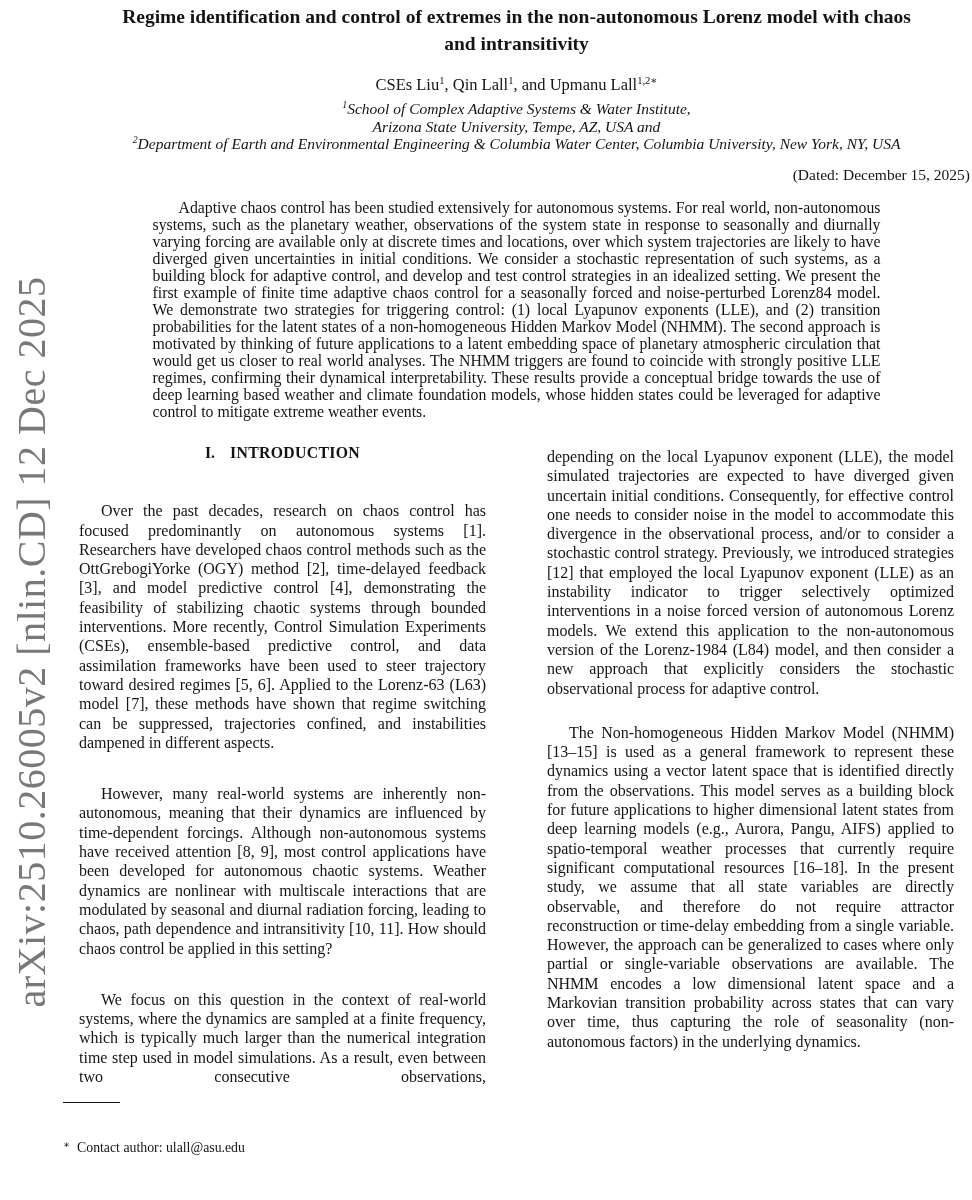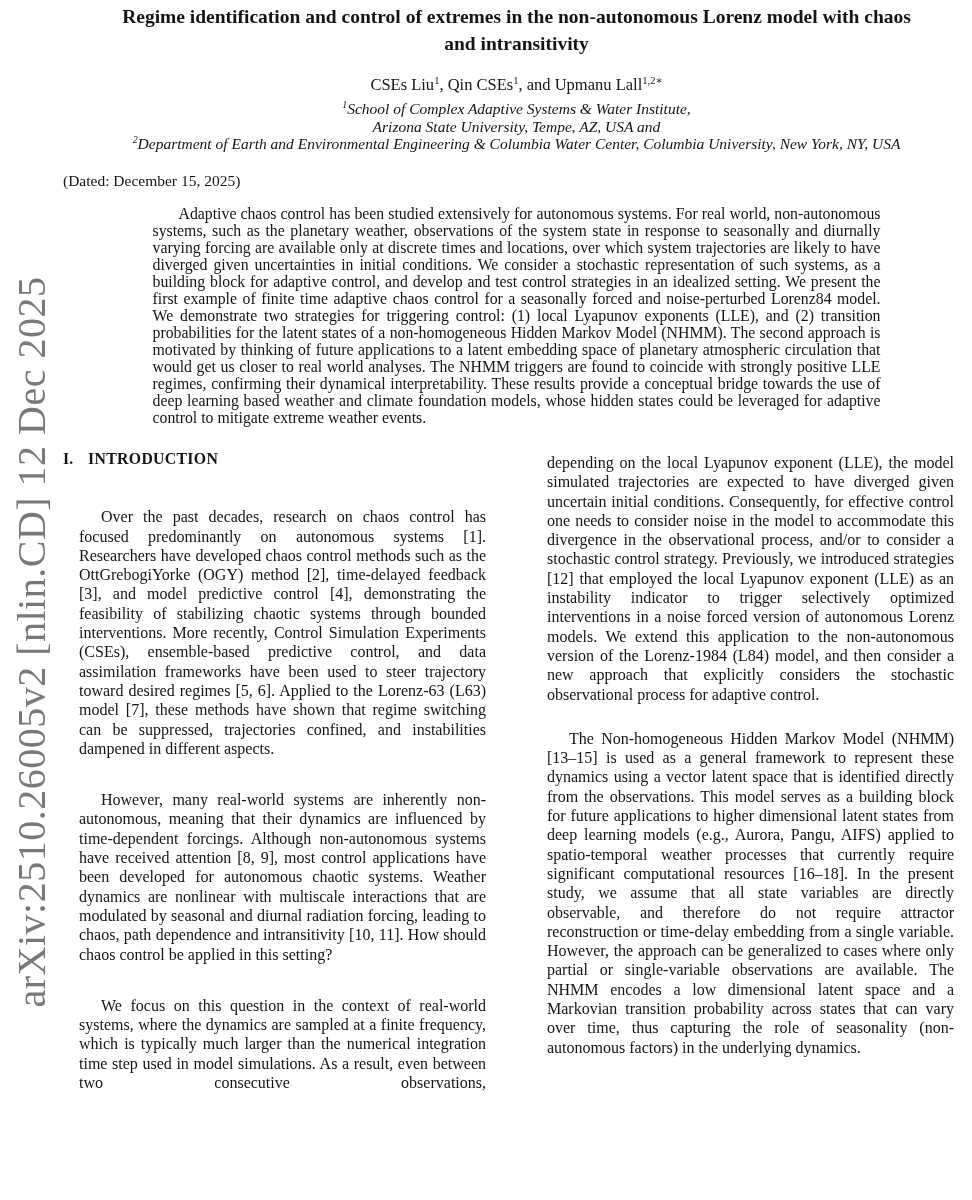--- a/index.html
+++ b/index.html
@@ -46,24 +46,24 @@
   }
   sup { font-size: 0.64em; line-height: 0; }
   .affiliations {
     text-align: center;
     font-style: italic;
     font-size: 15.5px;
     line-height: 17.8px;
     margin-top: 5px;
   }
   .dated {
-    text-align: left;
+    text-align: right;
     font-style: normal;
     font-size: 15.5px;
-    margin-top: 19px;
+    margin-top: 13px;
   }
   
   .abstract {
     width: 728px;
     margin: 15px auto 0 auto;
     text-align: justify;
     font-size: 15.8px;
     line-height: 17px;
   }
   .abstract p { margin: 0; text-indent: 26px; }
@@ -77,21 +77,21 @@
   }
   .col {
     width: 439px;
     display: flex;
     flex-direction: column;
     font-size: 16px;
     line-height: 19.3px;
     text-align: justify;
   }
   .sec-heading {
-    text-align: left;
+    text-align: center;
     font-weight: bold;
     font-size: 15.8px;
     margin: 12px 0 23px 0;
   }
   .sec-heading .sec-title { margin-left: 15px; letter-spacing: 0.3px; }
   .col p { margin: 16px; text-indent: 22px; }
   .col p.noindent { text-indent: 0; }
   .col p.spread { text-align-last: justify; }
   .col-right p { margin-bottom: 9px; }
   .col-right p.pin-bottom { margin-top: auto; margin-bottom: 0; }
@@ -113,21 +113,21 @@
 </style>
 </head>
 <body>
 
 <div class="watermark">arXiv:2510.26005v2  [nlin.CD]  12 Dec 2025</div>
 
 <div class="page">
 
   <div class="title">Regime identification and control of extremes in the non-autonomous Lorenz model with chaos and intransitivity</div>
 
-  <div class="authors"><span><span>CSEs Liu</span><sup>1</sup><span>, </span></span><span><span>Qin CSEs</span><sup>1</sup><span>, and </span></span><span><span>Upmanu Lall</span><sup>1,2∗</sup></span></div>
+  <div class="authors"><span><span>CSEs Liu</span><sup>1</sup><span>, </span></span><span><span>Qin Lall</span><sup>1</sup><span>, and </span></span><span><span>Upmanu Lall</span><sup>1,2∗</sup></span></div>
 
   <div class="affiliations">
     <div><sup>1</sup><span>School of Complex Adaptive Systems &amp; Water Institute,</span></div>
     <div><span>Arizona State University, Tempe, AZ, USA and</span></div>
     <div><sup>2</sup><span>Department of Earth and Environmental Engineering &amp; Columbia Water Center, Columbia University, New York, NY, USA</span></div>
     <div class="dated">(Dated: December 15, 2025)</div>
   </div>
 
   <div class="abstract">
     <p>Adaptive chaos control has been studied extensively for autonomous systems. For real world, non-autonomous systems, such as the planetary weather, observations of the system state in response to seasonally and diurnally varying forcing are available only at discrete times and locations, over which system trajectories are likely to have diverged given uncertainties in initial conditions. We consider a stochastic representation of such systems, as a building block for adaptive control, and develop and test control strategies in an idealized setting. We present the first example of finite time adaptive chaos control for a seasonally forced and noise-perturbed Lorenz84 model. We demonstrate two strategies for triggering control: (1) local Lyapunov exponents (LLE), and (2) transition probabilities for the latent states of a non-homogeneous Hidden Markov Model (NHMM). The second approach is motivated by thinking of future applications to a latent embedding space of planetary atmospheric circulation that would get us closer to real world analyses. The NHMM triggers are found to coincide with strongly positive LLE regimes, confirming their dynamical interpretability. These results provide a conceptual bridge towards the use of deep learning based weather and climate foundation models, whose hidden states could be leveraged for adaptive control to mitigate extreme weather events.</p>
@@ -135,20 +135,24 @@
 
   <div class="columns">
 
     <div class="col col-left">
       <div class="sec-heading">
         <span class="sec-label">I.</span><span class="sec-title">INTRODUCTION</span>
       </div>
       <p>Over the past decades, research on chaos control has focused predominantly on autonomous systems [1]. Researchers have developed chaos control methods such as the OttGrebogiYorke (OGY) method [2], time-delayed feedback [3], and model predictive control [4], demonstrating the feasibility of stabilizing chaotic systems through bounded interventions. More recently, Control Simulation Experiments (CSEs), ensemble-based predictive control, and data assimilation frameworks have been used to steer trajectory toward desired regimes [5, 6]. Applied to the Lorenz-63 (L63) model [7], these methods have shown that regime switching can be suppressed, trajectories confined, and instabilities dampened in different aspects.</p>
       <p>However, many real-world systems are inherently non-autonomous, meaning that their dynamics are influenced by time-dependent forcings. Although non-autonomous systems have received attention [8, 9], most control applications have been developed for autonomous chaotic systems. Weather dynamics are nonlinear with multiscale interactions that are modulated by seasonal and diurnal radiation forcing, leading to chaos, path dependence and intransitivity [10, 11]. How should chaos control be applied in this setting?</p>
       <p class="spread">We focus on this question in the context of real-world systems, where the dynamics are sampled at a finite frequency, which is typically much larger than the numerical integration time step used in model simulations. As a result, even between two consecutive observations,</p>
+      <div class="footnote">
+        <hr class="footnote-rule">
+        <div><span class="footnote-marker">∗</span><span>Contact author: ulall@asu.edu</span></div>
+      </div>
     </div>
 
     <div class="col col-right">
       <p class="noindent">depending on the local Lyapunov exponent (LLE), the model simulated trajectories are expected to have diverged given uncertain initial conditions. Consequently, for effective control one needs to consider noise in the model to accommodate this divergence in the observational process, and/or to consider a stochastic control strategy. Previously, we introduced strategies [12] that employed the local Lyapunov exponent (LLE) as an instability indicator to trigger selectively optimized interventions in a noise forced version of autonomous Lorenz models. We extend this application to the non-autonomous version of the Lorenz-1984 (L84) model, and then consider a new approach that explicitly considers the stochastic observational process for adaptive control.</p>
       <p>The Non-homogeneous Hidden Markov Model (NHMM) [13–15] is used as a general framework to represent these dynamics using a vector latent space that is identified directly from the observations. This model serves as a building block for future applications to higher dimensional latent states from deep learning models (e.g., Aurora, Pangu, AIFS) applied to spatio-temporal weather processes that currently require significant computational resources [16–18]. In the present study, we assume that all state variables are directly observable, and therefore do not require attractor reconstruction or time-delay embedding from a single variable. However, the approach can be generalized to cases where only partial or single-variable observations are available. The NHMM encodes a low dimensional latent space and a Markovian transition probability across states that can vary over time, thus capturing the role of seasonality (non-autonomous factors) in the underlying dynamics.</p>
     </div>
 
   </div>
 </div>
 

